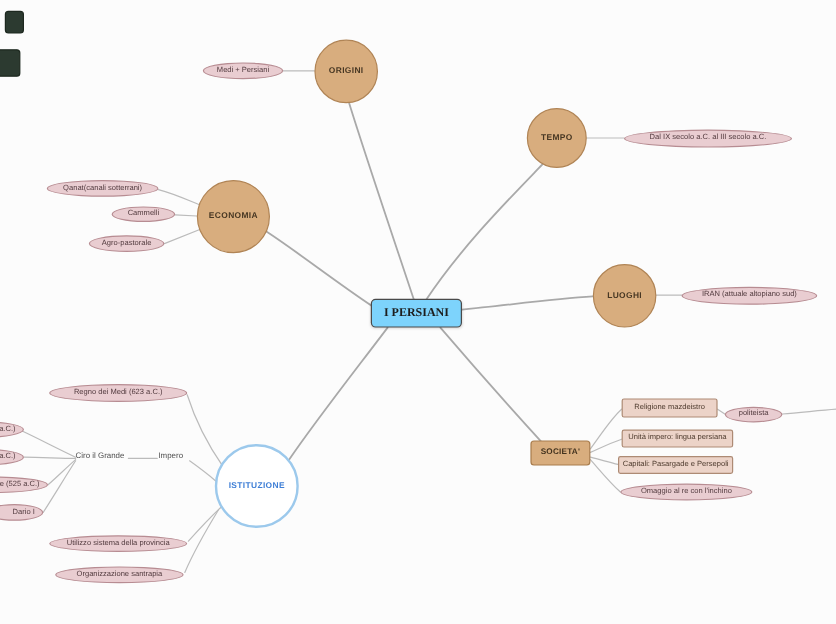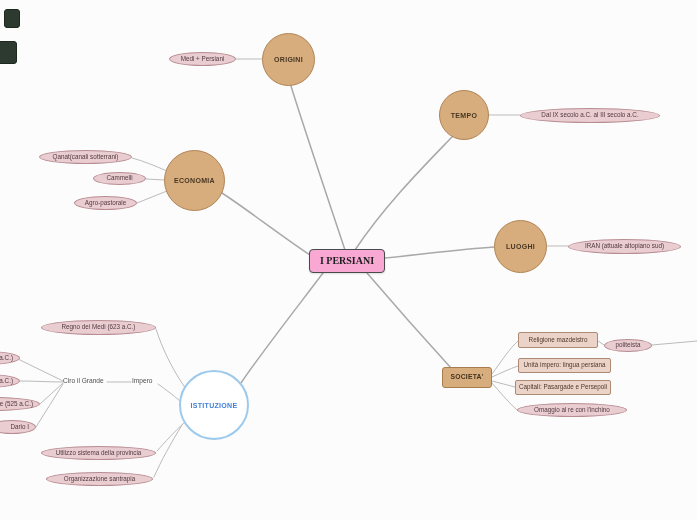--- a/index.html
+++ b/index.html
@@ -11,21 +11,21 @@
     overflow:hidden;
   }
   .stage { position:absolute; inset:0; }
   svg.links { position:absolute; left:0; top:0; }
   .node {
     position:absolute;
     display:flex; align-items:center; justify-content:center;
     text-align:center; white-space:nowrap; line-height:1;
   }
   .root-node {
-    background:#f9a8d4;
+    background:#7dd3fc;
     border:1px solid #4a4a4a;
     border-radius:4px;
     font-family:"Liberation Serif", serif;
     font-size:10px; font-weight:600; color:#1d1d1d;
     box-shadow:0 1px 2px rgba(0,0,0,.12);
   }
   .circle {
     border-radius:50%;
     background:#d8ad7e;
     border:1.5px solid #b08455;

